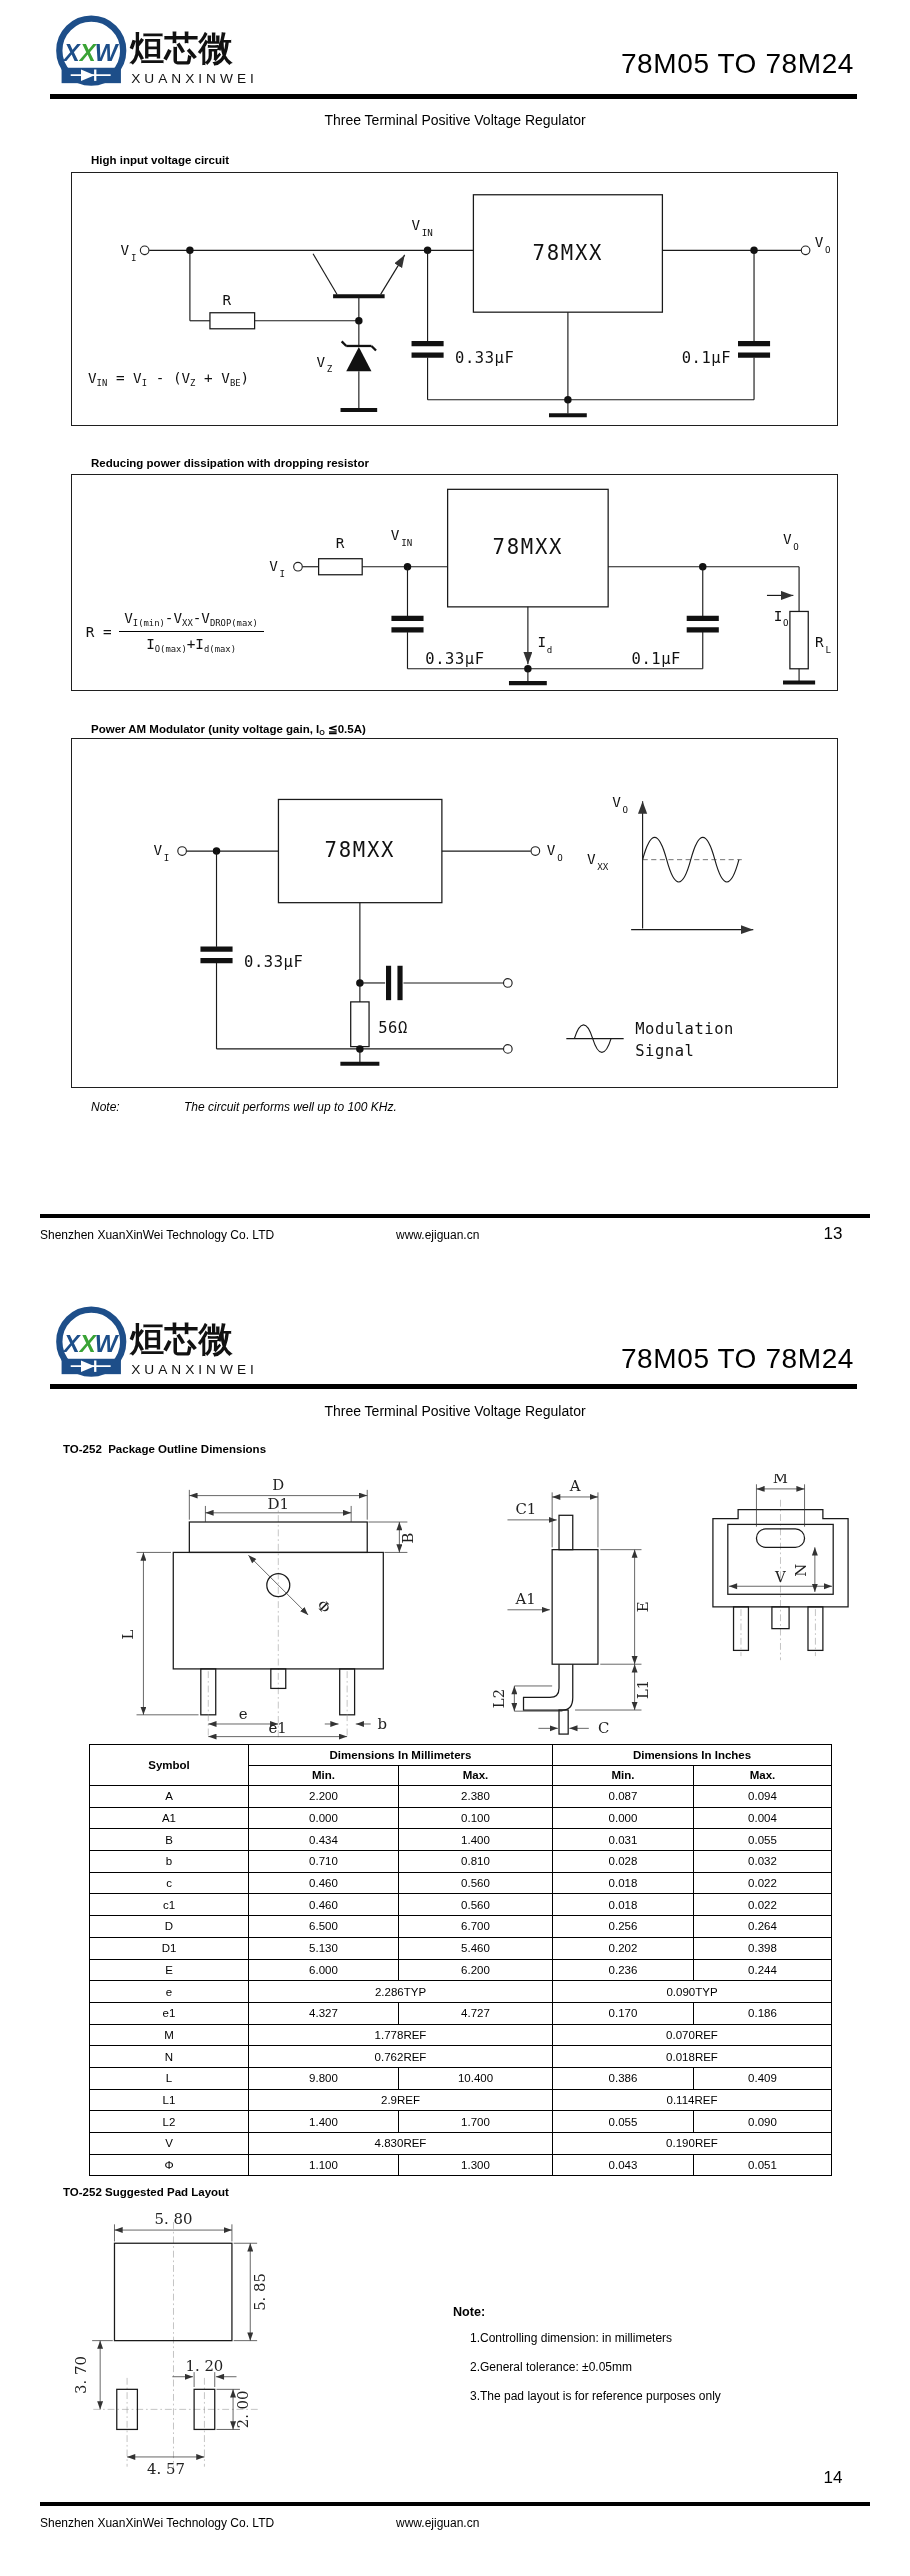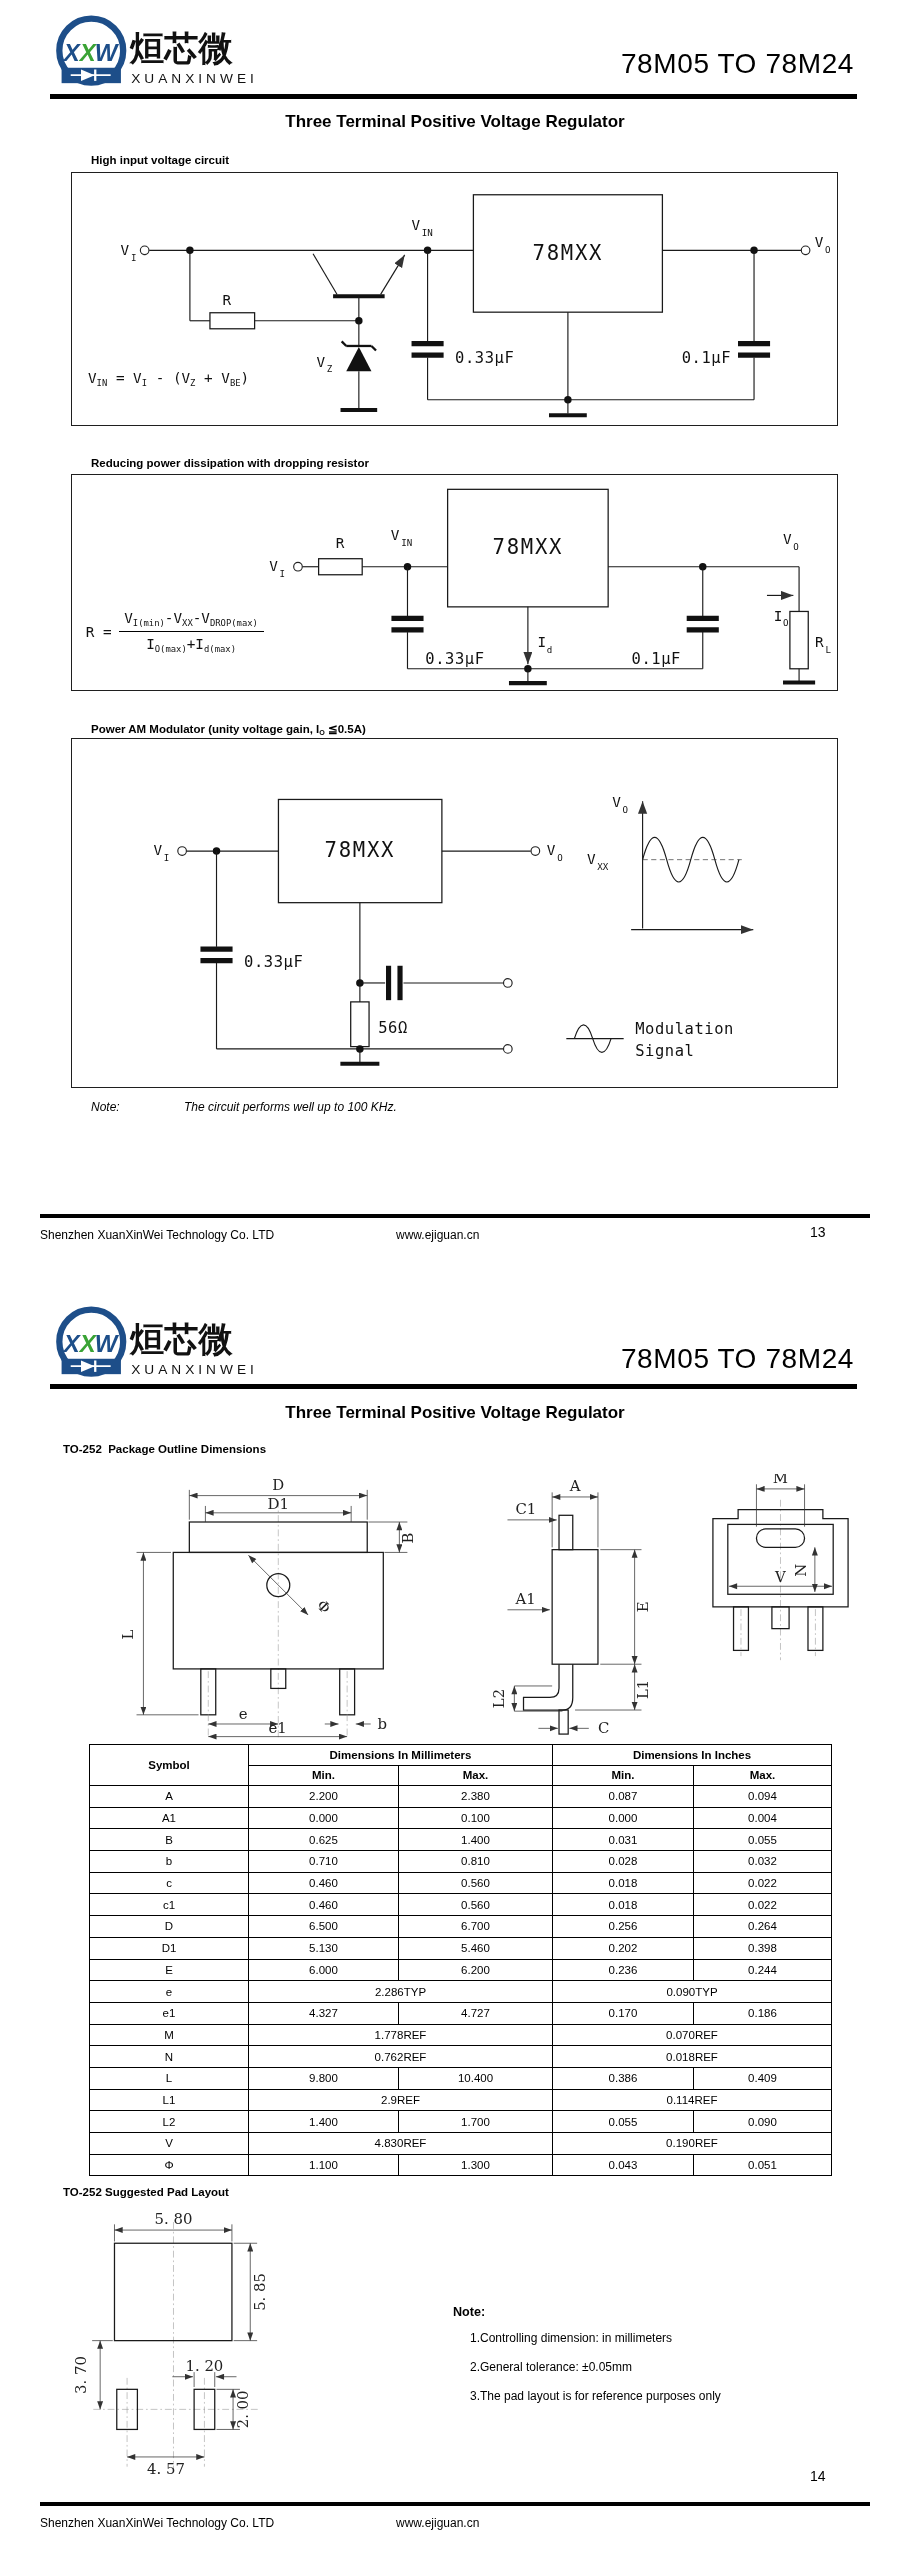--- a/index.html
+++ b/index.html
@@ -3,21 +3,21 @@
 <meta charset="utf-8">
 <style>
   html,body{margin:0;padding:0;background:#fff;}
   body{width:910px;font-family:"Liberation Sans",sans-serif;color:#000;}
   .sheet{position:relative;width:910px;height:2576px;background:#fff;overflow:hidden;}
   .page{position:absolute;left:0;width:910px;height:1288px;background:#fff;}
   .abs{position:absolute;}
   
   .part-range{font-size:28px;letter-spacing:0.6px;white-space:pre;margin-left:20px;}
   .hrule{background:#000;height:4.6px;}
-  .doc-title{width:100%;text-align:center;font-size:17px;font-weight:bold;}
+  .doc-title{width:100%;text-align:center;font-size:14px;font-weight:normal;}
   .sec-h{font-size:11.5px;font-weight:bold;white-space:pre;}
   
   .frame{position:absolute;border:1.1px solid #1f1f1f;background:#fff;}
   .frame svg{position:absolute;left:0;top:0;}
   
   .w{stroke:#1a1a1a;stroke-width:2;fill:none;}
   .out{stroke:#1a1a1a;stroke-width:2.2;fill:none;}
   .bar{stroke:#111;stroke-width:9;}
   .gbar{stroke:#111;stroke-width:7;}
   .tbar{stroke:#111;stroke-width:7;}
@@ -44,21 +44,21 @@
   
   .dim-table{border-collapse:collapse;table-layout:fixed;width:743px;font-size:11.5px;border:1.1px solid #000;}
   .dim-table th,.dim-table td{border:0.6px solid #000;text-align:center;padding:0;}
   .dim-table thead th{font-weight:bold;height:19.5px;border-bottom:1.1px solid #000;}
   .dim-table tbody td{height:20.7px;border-top:1.1px solid #000;border-bottom:1.1px solid #000;}
   
   .note2-title{font-size:12.6px;font-weight:bold;}
   .note-item{font-size:12px;margin-bottom:15px;color:#000;}
   
   .footer-text{font-size:12px;}
-  .pagenum{font-size:14px;text-align:left;width:46px;}
+  .pagenum{font-size:17px;text-align:center;width:46px;}
   .logo-cn{font-weight:bold;}
 </style>
 </head>
 <body>
 
 <svg width="0" height="0" style="position:absolute" aria-hidden="true">
   <defs>
     <marker id="me" markerWidth="12" markerHeight="9" refX="11" refY="4" orient="auto">
         <path d="M0,0 L11,4 L0,8 Z" fill="#333"></path>
       </marker>
@@ -459,21 +459,21 @@
           </tr>
           <tr>
             <td>A1</td>
             <td>0.000</td>
             <td>0.100</td>
             <td>0.000</td>
             <td>0.004</td>
           </tr>
           <tr>
             <td>B</td>
-            <td>0.625</td>
+            <td>0.434</td>
             <td>1.400</td>
             <td>0.031</td>
             <td>0.055</td>
           </tr>
           <tr>
             <td>b</td>
             <td>0.710</td>
             <td>0.810</td>
             <td>0.028</td>
             <td>0.032</td>

